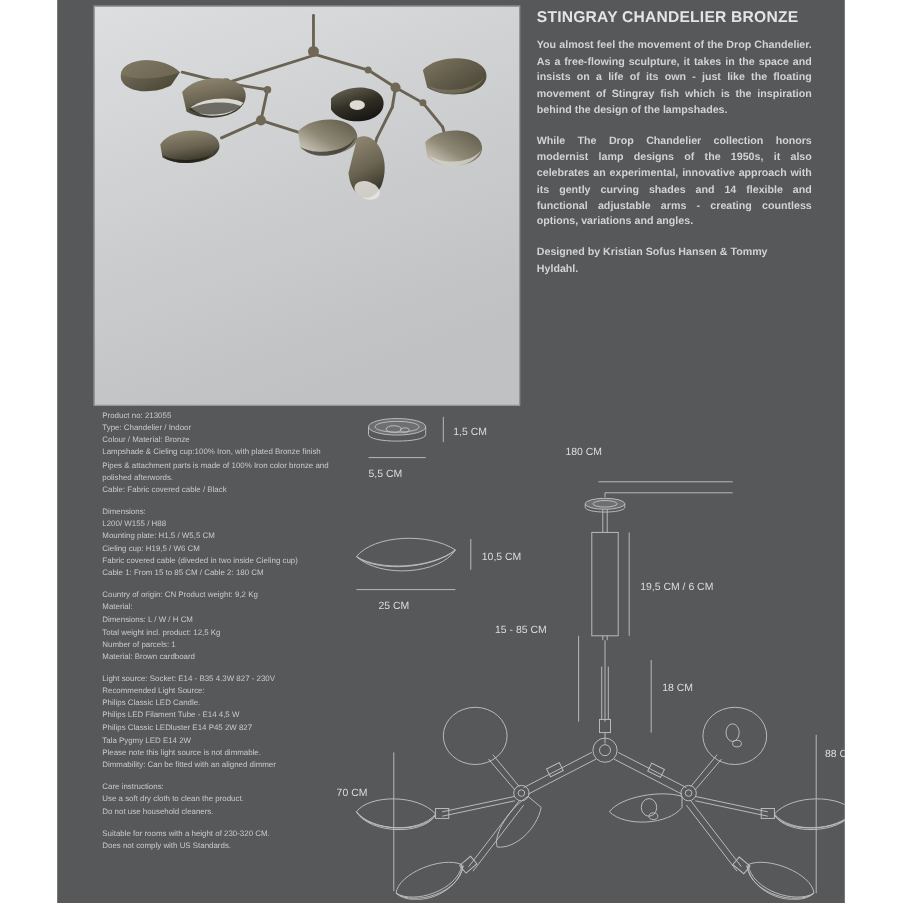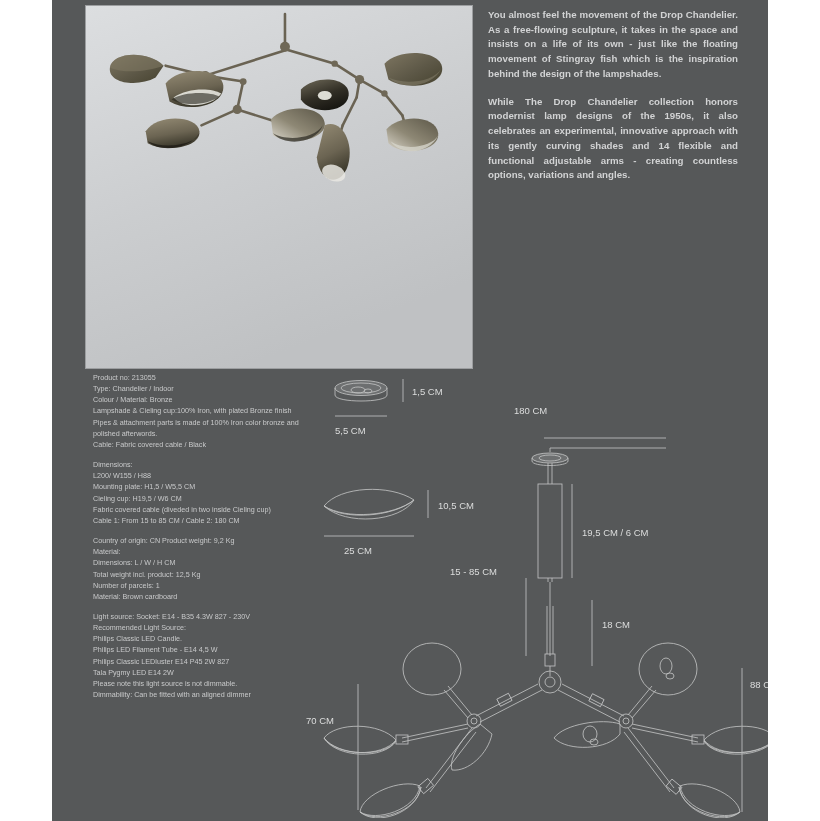--- a/index.html
+++ b/index.html
@@ -171,22 +171,24 @@
         <path d="M300 58 C314 42, 356 44, 358 62 C360 80, 322 86, 304 74 Z" fill="url(#bronzeA)"></path>
         <path d="M304 72 C320 80, 350 76, 357 63 C350 80, 318 86, 304 72 Z" fill="#8a8370" opacity=".5"></path>
 
         <path d="M302 124 C316 108, 352 110, 354 128 C356 146, 318 152, 304 138 Z" fill="url(#bronzeC)"></path>
         <path d="M306 136 C320 146, 348 142, 354 130 C346 148, 318 152, 306 136 Z" fill="#d6d4cb" opacity=".8"></path>
       </g>
     </svg>
   </div>
 
   <div id="desc">
+    <h1>STINGRAY  CHANDELIER BRONZE</h1>
     <p>You almost feel the movement of the Drop Chandelier. As a free-flowing sculpture, it takes in the space and insists on a life of its own - just like the floating movement of Stingray fish which is the inspiration behind the design of the lampshades.</p>
     <p>While The Drop Chandelier collection honors modernist lamp designs of the 1950s, it also celebrates an experimental, innovative approach with its gently curving shades and 14 flexible and functional adjustable arms - creating countless options, variations and angles.</p>
+    <p class="last">Designed by Kristian Sofus Hansen &amp; Tommy Hyldahl.</p>
   </div>
 
   <div id="specs">
 
     <div class="block">
       <span class="line">Product no: 213055</span>
       <span class="line">Type: Chandelier / Indoor</span>
       <span class="line">Colour / Material: Bronze</span>
       <span class="line">Lampshade &amp; Cieling cup:100%  Iron, with plated Bronze finish</span>
       <span class="line">Pipes &amp; attachment parts is made of 100% Iron color bronze and polished afterwords.</span>
@@ -215,21 +217,30 @@
       <span class="line">Light source: Socket: E14 - B35 4.3W 827 - 230V</span>
       <span class="line">Recommended Light Source:</span>
       <span class="line">Philips Classic LED Candle.</span>
       <span class="line">Philips LED Filament Tube - E14 4,5 W</span>
       <span class="line">Philips Classic LEDluster E14 P45 2W 827</span>
       <span class="line">Tala Pygmy LED E14 2W</span>
       <span class="line">Please note this light source is not dimmable.</span>
       <span class="line">Dimmability: Can be fitted with an aligned dimmer</span>
     </div>
 
-
+    <div class="block">
+      <span class="line">Care instructions:</span>
+      <span class="line">Use a soft dry cloth to clean the product.</span>
+      <span class="line">Do not use household cleaners.</span>
+    </div>
+
+    <div class="block">
+      <span class="line">Suitable for rooms with a height of 230-320 CM.</span>
+      <span class="line">Does not comply with US Standards.</span>
+    </div>
   </div>
 
   <div id="tech">
     <svg viewBox="0 0 466 452" preserveAspectRatio="none">
 
       <g>
         <ellipse class="artf" cx="59" cy="22" rx="26" ry="7.5"></ellipse>
         <path class="art" d="M33 22 L33 29 C33 37, 85 37, 85 29 L85 22"></path>
         <ellipse class="art" cx="59" cy="22" rx="20" ry="5"></ellipse>
         <ellipse class="art" cx="56" cy="24" rx="7" ry="3"></ellipse>

